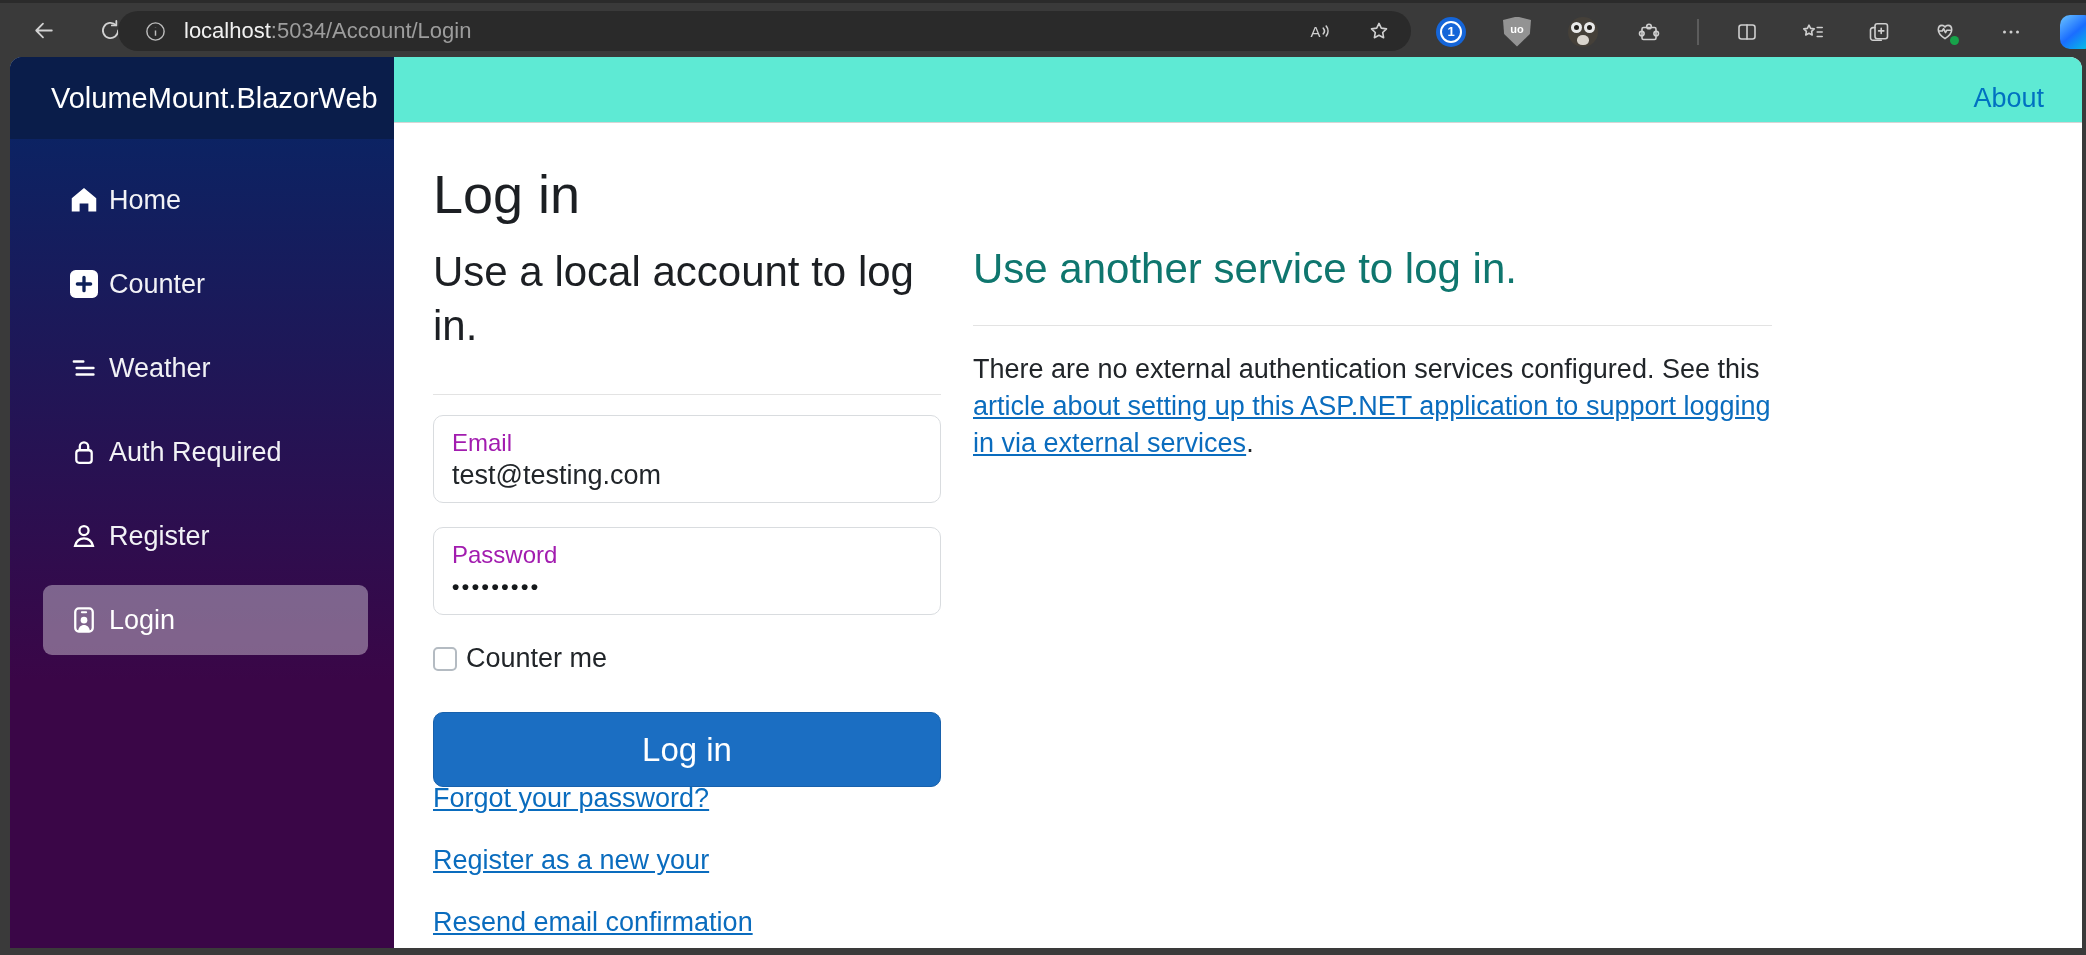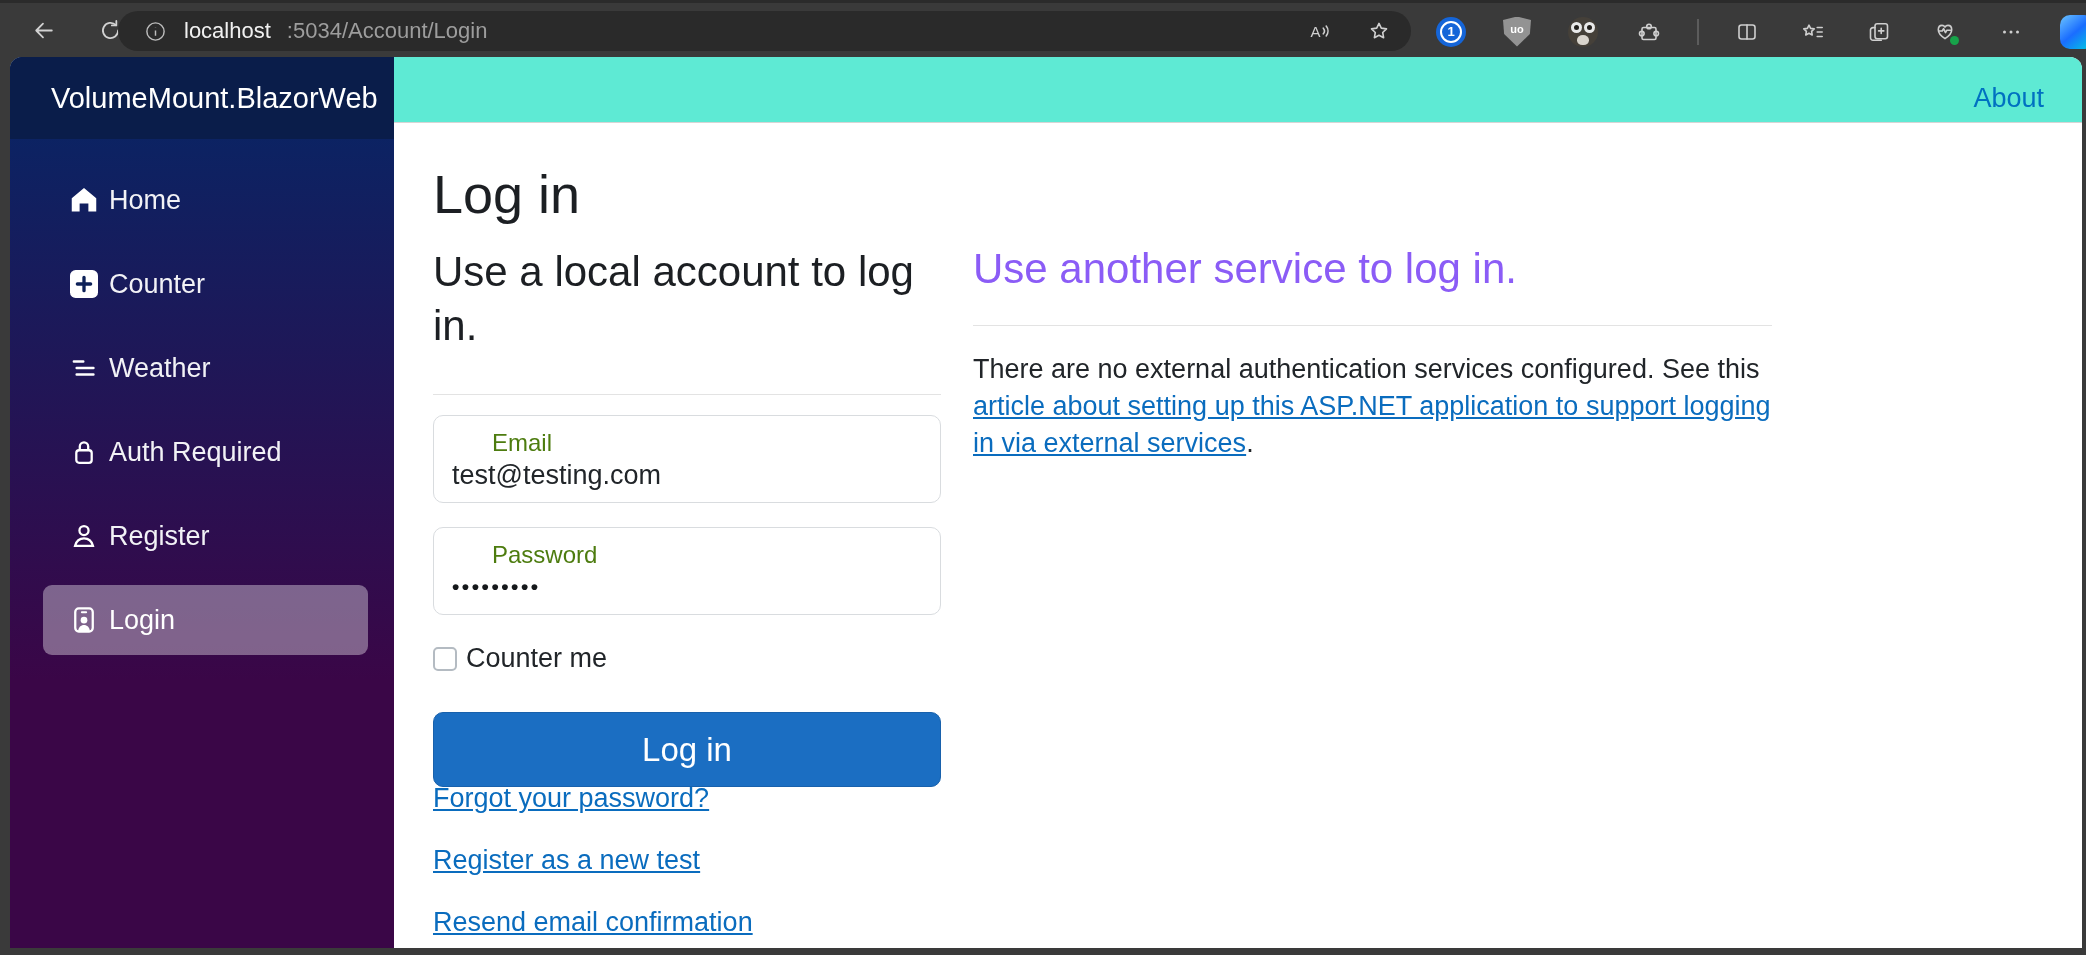--- a/index.html
+++ b/index.html
@@ -25,21 +25,21 @@
   .btn-refresh { left:91px; }
   .address-bar {
     position:absolute; left:118px; top:8px; width:1293px; height:40px;
     background:#2a2a2a; border-radius:20px;
     display:flex; align-items:center; padding:0 14px 0 22px;
   }
   .info-badge { width:30px; height:30px; display:flex; align-items:center; justify-content:center; margin-right:14px; cursor:pointer; }
   .info-badge svg { width:23px; height:23px; stroke:#bdbdbd; fill:none; stroke-width:1.5; }
   .url { font-size:22px; white-space:nowrap; cursor:text; }
   .url .host { color:#f1f1f1; }
-  .url .path { color:#9d9d9d;margin-left:16px; }
+  .url .path { color:#9d9d9d; }
   .pill-spacer { flex:1; }
   .pill-icons { display:flex; align-items:center; gap:24px; }
   .tb-icon {
     width:36px; height:36px; display:flex; align-items:center; justify-content:center;
     cursor:pointer; position:relative; flex:none;
   }
   .tb-icon svg { width:24px; height:24px; stroke:#cfcfcf; fill:none; stroke-width:1.6; stroke-linecap:round; stroke-linejoin:round; }
   .toolbar-icons {
     position:absolute; left:1433px; top:0; height:57px;
     display:flex; align-items:center; gap:30px;
@@ -99,21 +99,21 @@
   .login-col { position:absolute; left:39px; top:0; width:508px; }
   .page-title { position:absolute; left:0; top:24px; font-size:54px; font-weight:400; color:#1c1f23; }
   .sub-title  { position:absolute; left:0; top:106px; font-size:42px; font-weight:400; color:#1c1f23; line-height:54px; width:508px; }
   .rule { position:absolute; left:0; width:508px; border:none; border-top:1px solid #e3e3e3; }
   .rule-left { top:255px; }
   .field {
     position:absolute; left:0; width:508px; height:88px;
     border:1.5px solid #d9dcdf; border-radius:10px; background:#fff; padding:12px 18px 0;
   }
   .field-email { top:276px; } .field-password { top:388px; }
-  .field .f-label { display:block; font-size:24px; color:#4d7c0f; line-height:30px;margin-left:40px; }
+  .field .f-label { display:block; font-size:24px; color:#a21caf; line-height:30px; }
   .field input {
     border:none; outline:none; width:100%; background:transparent;
     font-family:"Liberation Sans",sans-serif; font-size:27px; color:#212529; line-height:34px;
   }
   .field input.masked { font-size:21px; letter-spacing:2.5px; font-weight:bold; color:#15181b; }
   .remember { position:absolute; left:0; top:504px; display:flex; align-items:center; }
   .checkbox {
     width:24px; height:24px; border:2px solid #b4bbc2; border-radius:5px;
     background:#fff; cursor:pointer; flex:none;
   }
@@ -122,21 +122,21 @@
     position:absolute; left:0; top:573px; width:508px; height:75px;
     background:#1b6ec2; border:1px solid #1861ac; border-radius:10px;
     color:#fff; font-size:33px; font-family:"Liberation Sans",sans-serif; cursor:pointer;
   }
   .aux-links { position:absolute; left:0; top:645px; }
   .aux-links a {
     display:block; font-size:27px; line-height:28px; margin-bottom:34px;
     color:#0a6cbe; text-decoration:underline; cursor:pointer; white-space:nowrap;
   }
   .ext-col { position:absolute; left:579px; top:0; width:805px; }
-  .ext-title { position:absolute; left:0; top:106px; font-size:42px; font-weight:400; color:#8b5cf6; white-space:nowrap; }
+  .ext-title { position:absolute; left:0; top:106px; font-size:42px; font-weight:400; color:#0f766e; white-space:nowrap; }
   .rule-right { top:186px; width:799px; }
   .ext-para { position:absolute; left:0; top:212px; width:805px; font-size:27px; line-height:37px; color:#212529; }
   .ext-para a { color:#0a6cbe; text-decoration:underline; cursor:pointer; }
 </style>
 </head>
 <body>
 
 <div class="chrome">
   <div class="nav-btn btn-back">
     <svg viewBox="0 0 24 24">
@@ -323,21 +323,21 @@
 
       <div class="remember">
         <span class="checkbox"></span>
         <span class="r-label">Counter me</span>
       </div>
 
       <button class="submit-btn">Log in</button>
 
       <div class="aux-links">
           <a>Forgot your password?</a>
-          <a>Register as a new test</a>
+          <a>Register as a new your</a>
           <a>Resend email confirmation</a>
         </div>
     </div>
 
     <div class="ext-col">
       <h2 class="ext-title">Use another service to log in.</h2>
       <hr class="rule rule-right">
       <p class="ext-para"><span>There are no external authentication services configured. See this </span><a>article about setting up this ASP.NET application to support logging in via external services</a><span>.</span></p>
     </div>
 

